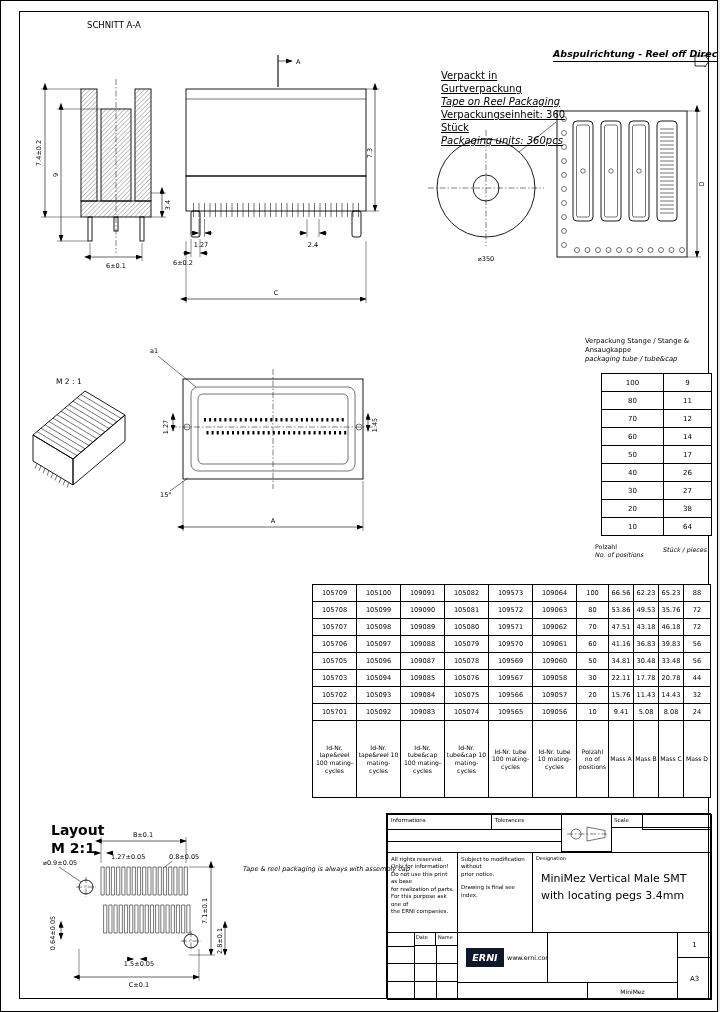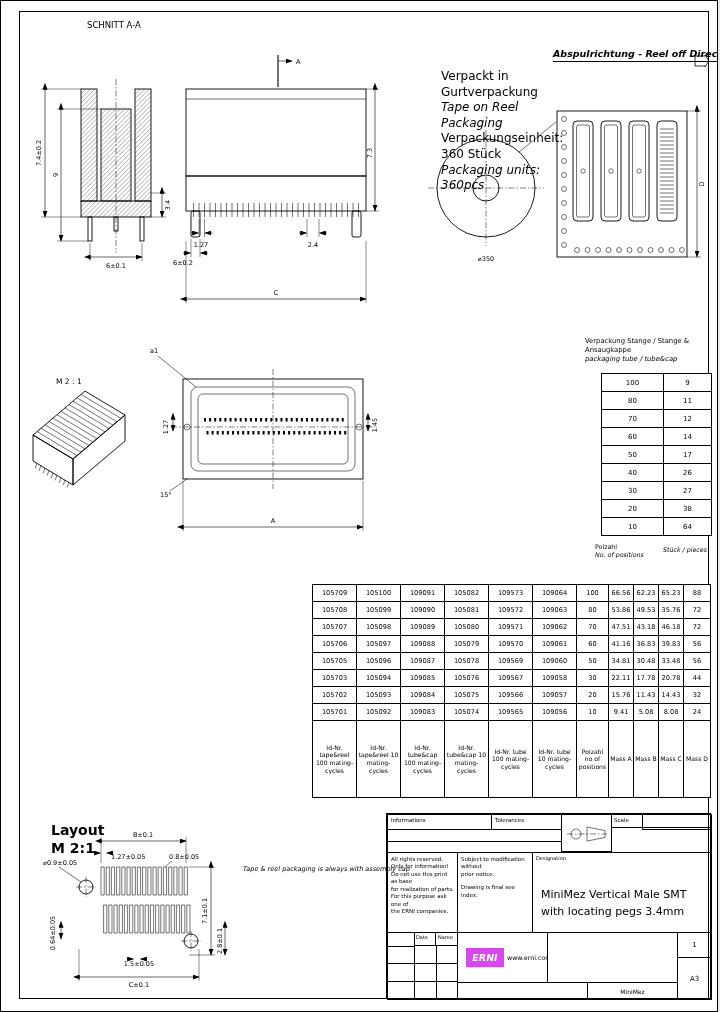--- a/index.html
+++ b/index.html
@@ -103,21 +103,21 @@
   <line class="ext" x1="15" y1="200" x2="15" y2="262"></line>
       <line class="ext" x1="195" y1="200" x2="195" y2="262"></line>
   <line class="dim" x1="15" y1="258" x2="195" y2="258"></line>
   <text x="105" y="254" text-anchor="middle">C</text>
   <line class="ext" x1="195" y1="48" x2="208" y2="48"></line>
       <line class="ext" x1="195" y1="170" x2="208" y2="170"></line>
   <line class="dim" x1="204" y1="48" x2="204" y2="170"></line>
   <text transform="rotate(-90 201 112)" x="201" y="112" text-anchor="middle">7.3</text>
 </svg>
 
-<div class="t" style="left:440px;top:68px;font-size:12px;line-height:1.3;white-space:normal;width:135px;">
+<div class="t" style="left:440px;top:68px;font-size:10px;line-height:1.3;white-space:normal;width:135px;text-decoration:underline;">
   <div>Verpackt in Gurtverpackung</div>
   <div class="it">Tape on Reel Packaging</div>
   <div>Verpackungseinheit: 360 Stück</div>
   <div class="it">Packaging units: 360pcs</div>
 </div>
 
 <svg style="left:415px;top:115px;" width="145" height="152" viewBox="0 0 145 152">
   <circle class="ol" cx="70" cy="72" r="49"></circle>
   <circle class="ol" cx="70" cy="72" r="13"></circle>
   <line class="cl" x1="12" y1="72" x2="128" y2="72"></line>
@@ -469,36 +469,36 @@
     <div>the ERNI companies.</div>
   </div>
   <div class="c small" style="left:70px;top:38px;width:76px;height:81px;padding:3px;">
     <div>Subject to modification without</div>
     <div>prior notice.</div>
     <div style="height:6px;"></div>
     <div>Drawing is final see index.</div>
   </div>
   <div class="c" style="left:145px;top:38px;width:180px;height:81px;">
     <div style="position:absolute;left:3px;top:2px;font-size:5px;">Designation</div>
-    <div style="position:absolute;left:8px;top:34px;font-size:11px;line-height:1.5;white-space:nowrap;">
+    <div style="position:absolute;left:8px;top:18px;font-size:11px;line-height:1.5;white-space:nowrap;">
       <div>MiniMez Vertical Male SMT</div>
       <div>with locating pegs 3.4mm</div>
     </div>
   </div>
   <div class="c" style="left:0;top:118px;width:71px;height:68px;">
     <div style="position:absolute;left:0;top:0;width:26px;height:13px;border-right:0.6px solid #000;border-bottom:0.6px solid #000;"></div>
     <div style="position:absolute;left:26px;top:0;width:22px;height:13px;border-right:0.6px solid #000;border-bottom:0.6px solid #000;font-size:5px;padding:1px 2px;box-sizing:border-box;">Date</div>
     <div style="position:absolute;left:48px;top:0;width:22px;height:13px;border-bottom:0.6px solid #000;font-size:5px;padding:1px 2px;box-sizing:border-box;">Name</div>
     <div style="position:absolute;left:0;top:30px;width:100%;border-top:0.6px solid #000;"></div>
     <div style="position:absolute;left:0;top:48px;width:100%;border-top:0.6px solid #000;"></div>
     <div style="position:absolute;left:26px;top:13px;height:54px;border-left:0.6px solid #000;"></div>
     <div style="position:absolute;left:48px;top:13px;height:54px;border-left:0.6px solid #000;"></div>
   </div>
   <div class="c" style="left:70px;top:118px;width:91px;height:51px;">
-    <div style="position:absolute;left:8px;top:15px;width:38px;height:19px;background:#d946ef;color:#fff;font-size:9.5px;font-weight:bold;font-style:italic;text-align:center;line-height:19px;">ERNI</div>
+    <div style="position:absolute;left:8px;top:15px;width:38px;height:19px;background:#0f172a;color:#fff;font-size:9.5px;font-weight:bold;font-style:italic;text-align:center;line-height:19px;">ERNI</div>
     <div style="position:absolute;left:49px;top:21px;font-size:6.3px;">www.erni.com</div>
   </div>
   <div class="c" style="left:290px;top:118px;width:35px;height:26px;font-size:7px;text-align:center;line-height:25px;">1</div>
   <div class="c" style="left:290px;top:143px;width:35px;height:43px;font-size:7px;text-align:center;line-height:42px;">A3</div>
   <div class="c" style="left:70px;top:168px;width:131px;height:18px;"></div>
   <div class="c" style="left:200px;top:168px;width:91px;height:18px;font-size:6px;text-align:center;line-height:17px;">MiniMez</div>
 </div>
 
 </div>
 

